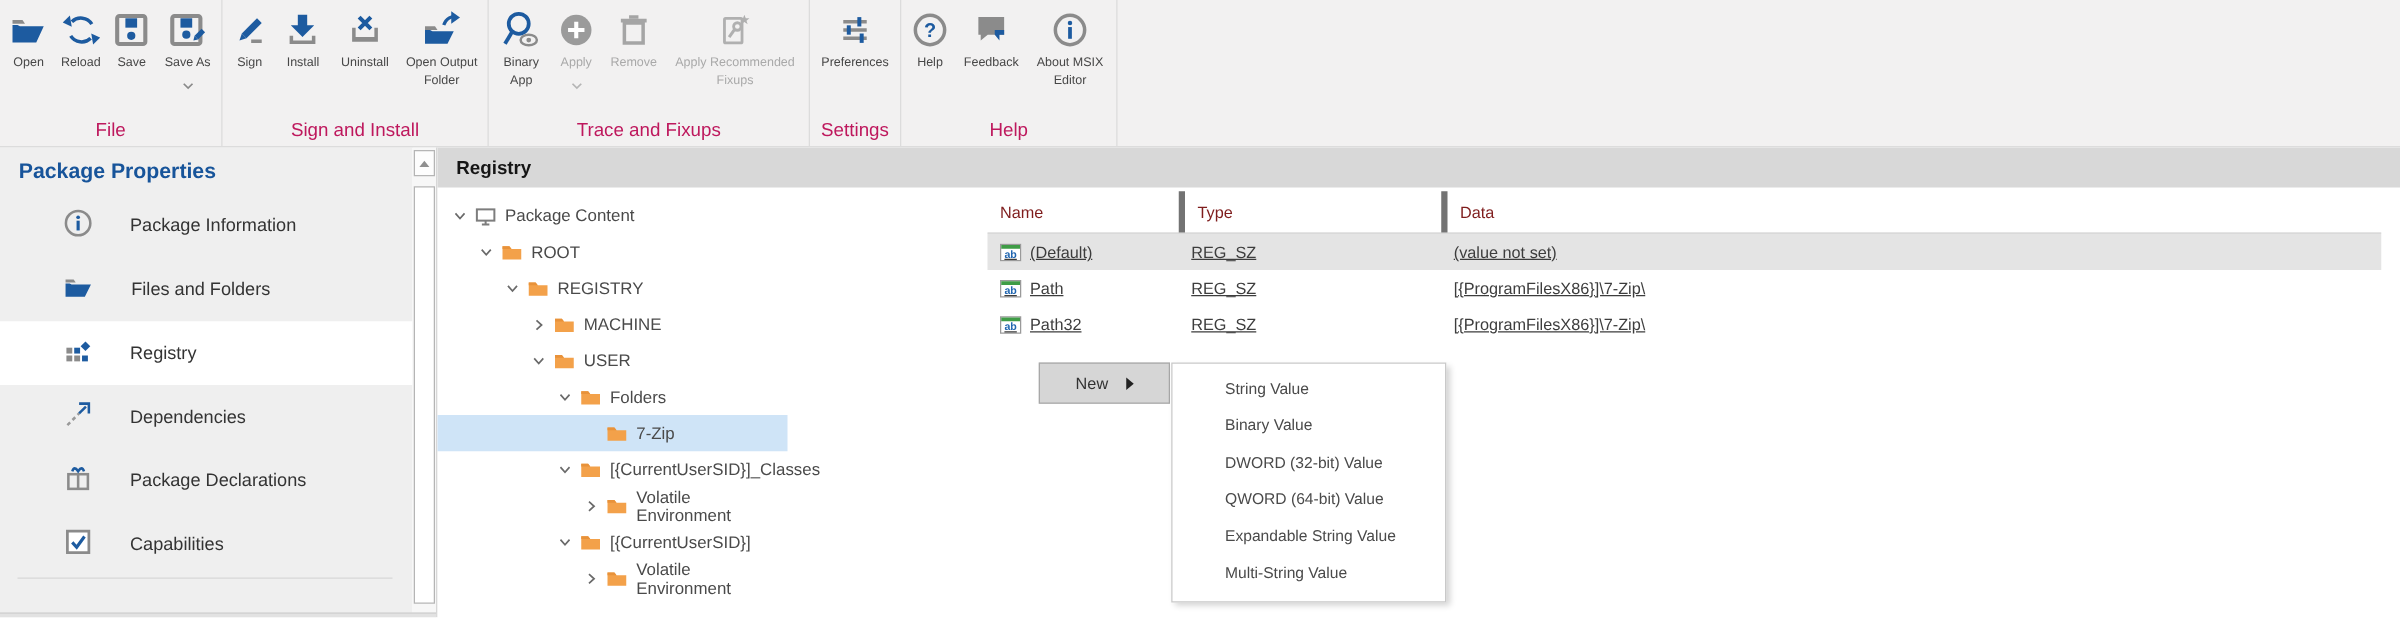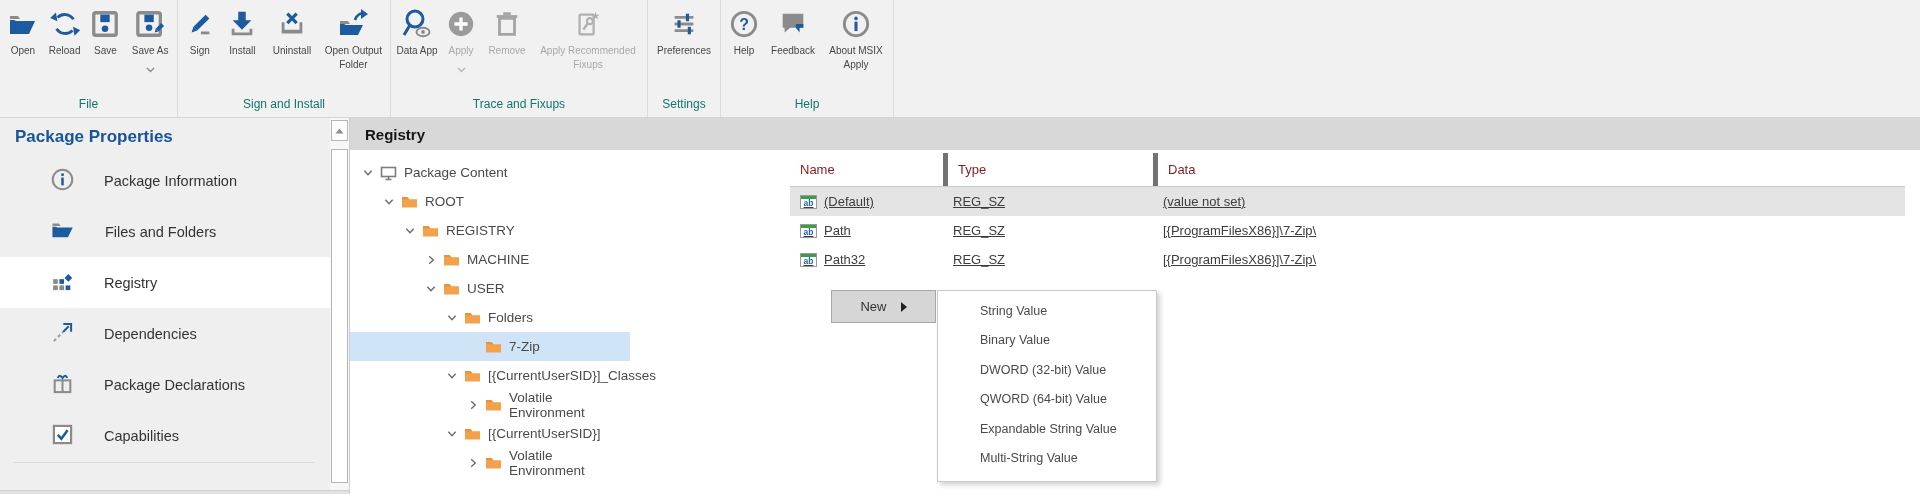--- a/index.html
+++ b/index.html
@@ -5,21 +5,21 @@
   html,body{margin:0;padding:0;background:#fff;}
   .screen{position:relative;width:1920px;height:494px;background:#ffffff;
           font-family:"Liberation Sans",sans-serif;overflow:hidden;}
 
   
   .ribbon{position:absolute;left:0;top:0;width:1920px;height:117px;background:#f2f1f1;
           border-bottom:1px solid #d5d5d5;display:flex;}
   .rgroup{display:flex;flex-direction:column;height:117px;}
   .rgroup+.rgroup{border-left:1px solid #dcdcdc;}
   .rbtns{flex:1;display:flex;align-items:flex-start;justify-content:center;padding:5px 2px 0;}
-  .rlabel{height:20px;font-size:12px;color:#0f766e;text-align:center;line-height:15px;}
+  .rlabel{height:20px;font-size:15px;color:#be185d;text-align:center;line-height:15px;}
   .rbtn{display:flex;flex-direction:column;align-items:center;padding-top:1px;cursor:default;}
   .rbtn .icn{width:34px;height:36px;display:flex;align-items:center;justify-content:center;}
   .rbtn .lbl{font-size:10px;color:#474747;text-align:center;line-height:14px;margin-top:2px;}
   .rbtn.disabled .lbl{color:#a9a9a9;}
   .caret{margin-top:1px;}
 
   
   .sidebar{position:absolute;left:0;top:118px;width:330px;height:376px;background:#efefef;}
   .sb-title{padding:9px 0 0 15px;font-size:17px;font-weight:bold;color:#17549a;}
   .sb-items{margin-top:8px;}
@@ -183,21 +183,21 @@
       <div class="rbtns">
         <div class="rbtn" style="width:46px">
           <span class="icn">
             <svg width="32" height="32" viewBox="0 0 32 32" fill="none">
                 <circle cx="14" cy="11" r="8" stroke="#1d5ba0" stroke-width="3"></circle>
                 <path d="M9 17 L3 27" stroke="#1d5ba0" stroke-width="3"></path>
                 <ellipse cx="22" cy="24" rx="6.5" ry="4.2" stroke="#8b8b8b" stroke-width="2"></ellipse>
                 <circle cx="22" cy="24" r="1.9" fill="#8b8b8b"></circle>
               </svg>
           </span>
-          <span class="lbl">Data App</span>
+          <span class="lbl">Binary App</span>
         </div>
         <div class="rbtn disabled" style="width:42px">
           <span class="icn">
             <svg width="30" height="30" viewBox="0 0 32 32">
                 <circle cx="16" cy="16" r="13" fill="#9b9b9b"></circle>
                 <path d="M16 9 V23 M9 16 H23" stroke="#fff" stroke-width="3.5"></path>
               </svg>
           </span>
           <span class="lbl">Apply</span>
           <span class="caret">
@@ -269,21 +269,21 @@
           <span class="lbl">Feedback</span>
         </div>
         <div class="rbtn" style="width:68px">
           <span class="icn">
             <svg width="30" height="30" viewBox="0 0 32 32">
                 <circle cx="16" cy="16" r="12.5" fill="none" stroke="#8b8b8b" stroke-width="3"></circle>
                 <circle cx="16" cy="10" r="1.9" fill="#1d5ba0"></circle>
                 <rect x="14.4" y="13.5" width="3.2" height="10" fill="#1d5ba0"></rect>
               </svg>
           </span>
-          <span class="lbl">About MSIX Apply</span>
+          <span class="lbl">About MSIX Editor</span>
         </div>
       </div>
       <div class="rlabel">Help</div>
     </div>
 
     <div class="rgroup" style="flex:1"></div>
   </div>
 
   <div class="sidebar">
     <div class="sb-title">Package Properties</div>

